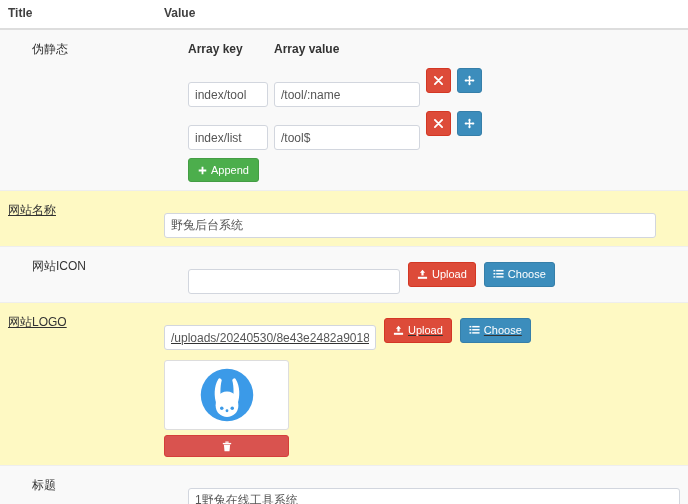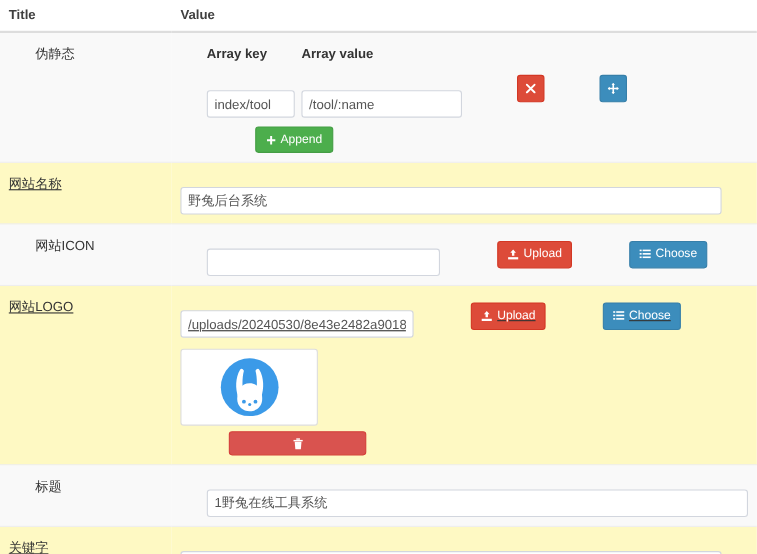--- a/index.html
+++ b/index.html
@@ -77,21 +77,20 @@
     border: 1px solid transparent;
     border-radius: 3px;
     font-family: "Liberation Sans", "DejaVu Sans", sans-serif;
     font-size: 11px;
     color: #ffffff;
     cursor: pointer;
     padding: 0 8px;
     vertical-align: middle;
     white-space: nowrap;
     line-height: 1;
-    margin-left: 44px;
   }
   .btn-danger { background: #dd4b39; border-color: #d33724; }
   .btn-primary { background: #3c8dbc; border-color: #367fa9; }
   .btn-sq { width: 25px; padding: 0; }
   .btn-append { background: #4cae4c; border-color: #449d44; font-size: 11px; padding: 0 9px; height: 24px; }
   .btn-del-img {
     width: 125px;
     height: 22px;
     background: #d9534f;
     border-color: #d43f3a;
@@ -174,20 +173,47 @@
               <button class="btn btn-primary btn-sq">
                 <span class="icon">
                   <svg width="11" height="11" viewBox="0 0 12 12">
                         <path d="M6 1 L6 11 M1 6 L11 6" stroke="#fff" stroke-width="1.6"></path>
                         <path d="M6 0.5 L4.3 2.6 L7.7 2.6 Z M6 11.5 L4.3 9.4 L7.7 9.4 Z M0.5 6 L2.6 4.3 L2.6 7.7 Z M11.5 6 L9.4 4.3 L9.4 7.7 Z" fill="#fff"></path>
                       </svg>
                 </span>
               </button>
             </td>
           </tr>
+          <tr>
+            <td>
+              <input class="inp inp-key" value="index/list" style="">
+            </td>
+            <td>
+              <input class="inp inp-val" value="/tool$" style="">
+            </td>
+            <td>
+              <button class="btn btn-danger btn-sq">
+                <span class="icon">
+                  <svg width="9" height="9" viewBox="0 0 10 10">
+                        <path d="M1 1 L9 9 M9 1 L1 9" stroke="#fff" stroke-width="2" stroke-linecap="round"></path>
+                      </svg>
+                </span>
+              </button>
+            </td>
+            <td>
+              <button class="btn btn-primary btn-sq">
+                <span class="icon">
+                  <svg width="11" height="11" viewBox="0 0 12 12">
+                        <path d="M6 1 L6 11 M1 6 L11 6" stroke="#fff" stroke-width="1.6"></path>
+                        <path d="M6 0.5 L4.3 2.6 L7.7 2.6 Z M6 11.5 L4.3 9.4 L7.7 9.4 Z M0.5 6 L2.6 4.3 L2.6 7.7 Z M11.5 6 L9.4 4.3 L9.4 7.7 Z" fill="#fff"></path>
+                      </svg>
+                </span>
+              </button>
+            </td>
+          </tr>
         </tbody>
           </table>
         <div class="append-wrap">
           <button class="btn btn-append">
             <span class="icon">
               <svg width="9" height="9" viewBox="0 0 10 10">
                   <path d="M5 0.8 L5 9.2 M0.8 5 L9.2 5" stroke="#fff" stroke-width="2"></path>
                 </svg>
             </span>
             <span>Append</span>

